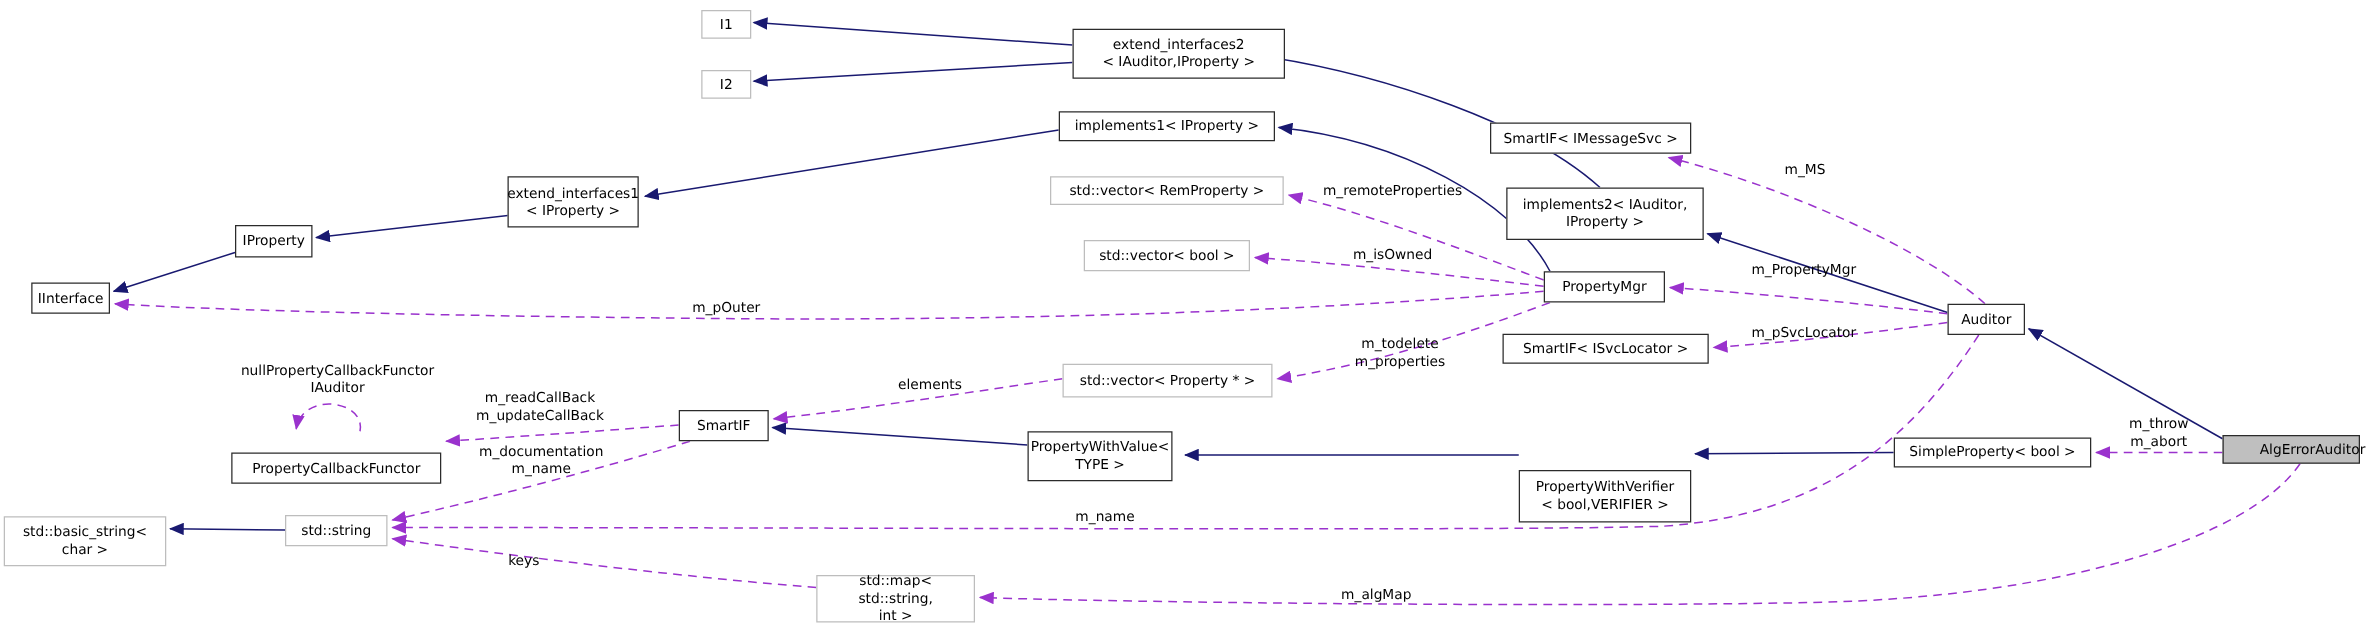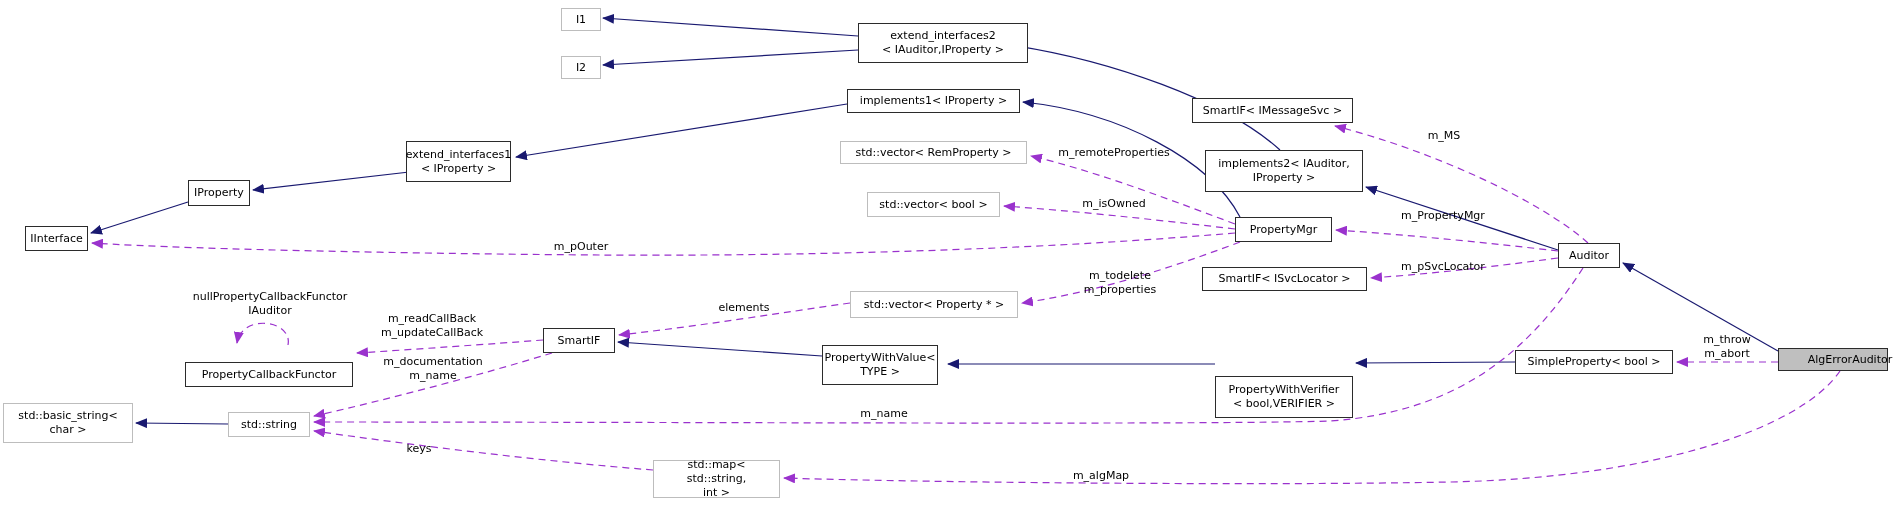--- a/index.html
+++ b/index.html
@@ -90,21 +90,21 @@
       <div class="node focus" style="left: 1778px; top: 348px; width: 110px; min-height: 23px; height: 23px; padding-left: 37px;">AlgErrorAuditor</div>
       <div class="node " style="left: 1515px; top: 350px; width: 158px; min-height: 24px; height: 24px;">SimpleProperty&lt; bool &gt;</div>
       <div class="node " style="left: 1215px; top: 343px; width: 138px; min-height: 42px; height: 42px; margin-top: 33px;">PropertyWithVerifier
 &lt; bool,VERIFIER &gt;</div>
       <div class="node " style="left: 822px; top: 345px; width: 116px; min-height: 40px; height: 40px;">PropertyWithValue&lt;
 TYPE &gt;</div>
       <div class="node " style="left: 543px; top: 328px; width: 72px; min-height: 25px; height: 25px;">SmartIF</div>
       <div class="node " style="left: 185px; top: 345px; width: 168px; min-height: 25px; height: 25px; margin-top: 17px;">PropertyCallbackFunctor</div>
       <div class="node external" style="left: 850px; top: 291px; width: 168px; min-height: 27px; height: 27px;">std::vector&lt; Property * &gt;</div>
       <div class="node external" style="left: 228px; top: 412px; width: 82px; min-height: 25px; height: 25px;">std::string</div>
-      <div class="node external" style="left: 3px; top: 403px; width: 130px; min-height: 40px; height: 40px;">std::basic_string&lt;
+      <div class="node external" style="left: 3px; top: 413px; width: 130px; min-height: 40px; height: 40px;">std::basic_string&lt;
 char &gt;</div>
       <div class="node external" style="left: 653px; top: 460px; width: 127px; min-height: 38px; height: 38px;">std::map&lt; std::string,
 int &gt;</div>
     </div>
   <div id="edge-labels">
       <div class="edge-label" style="left: 1114px; top: 153px;">m_remoteProperties</div>
       <div class="edge-label" style="left: 1114px; top: 204px;">m_isOwned</div>
       <div class="edge-label" style="left: 1120px; top: 283px;">m_todelete
 m_properties</div>
       <div class="edge-label" style="left: 581px; top: 247px;">m_pOuter</div>

